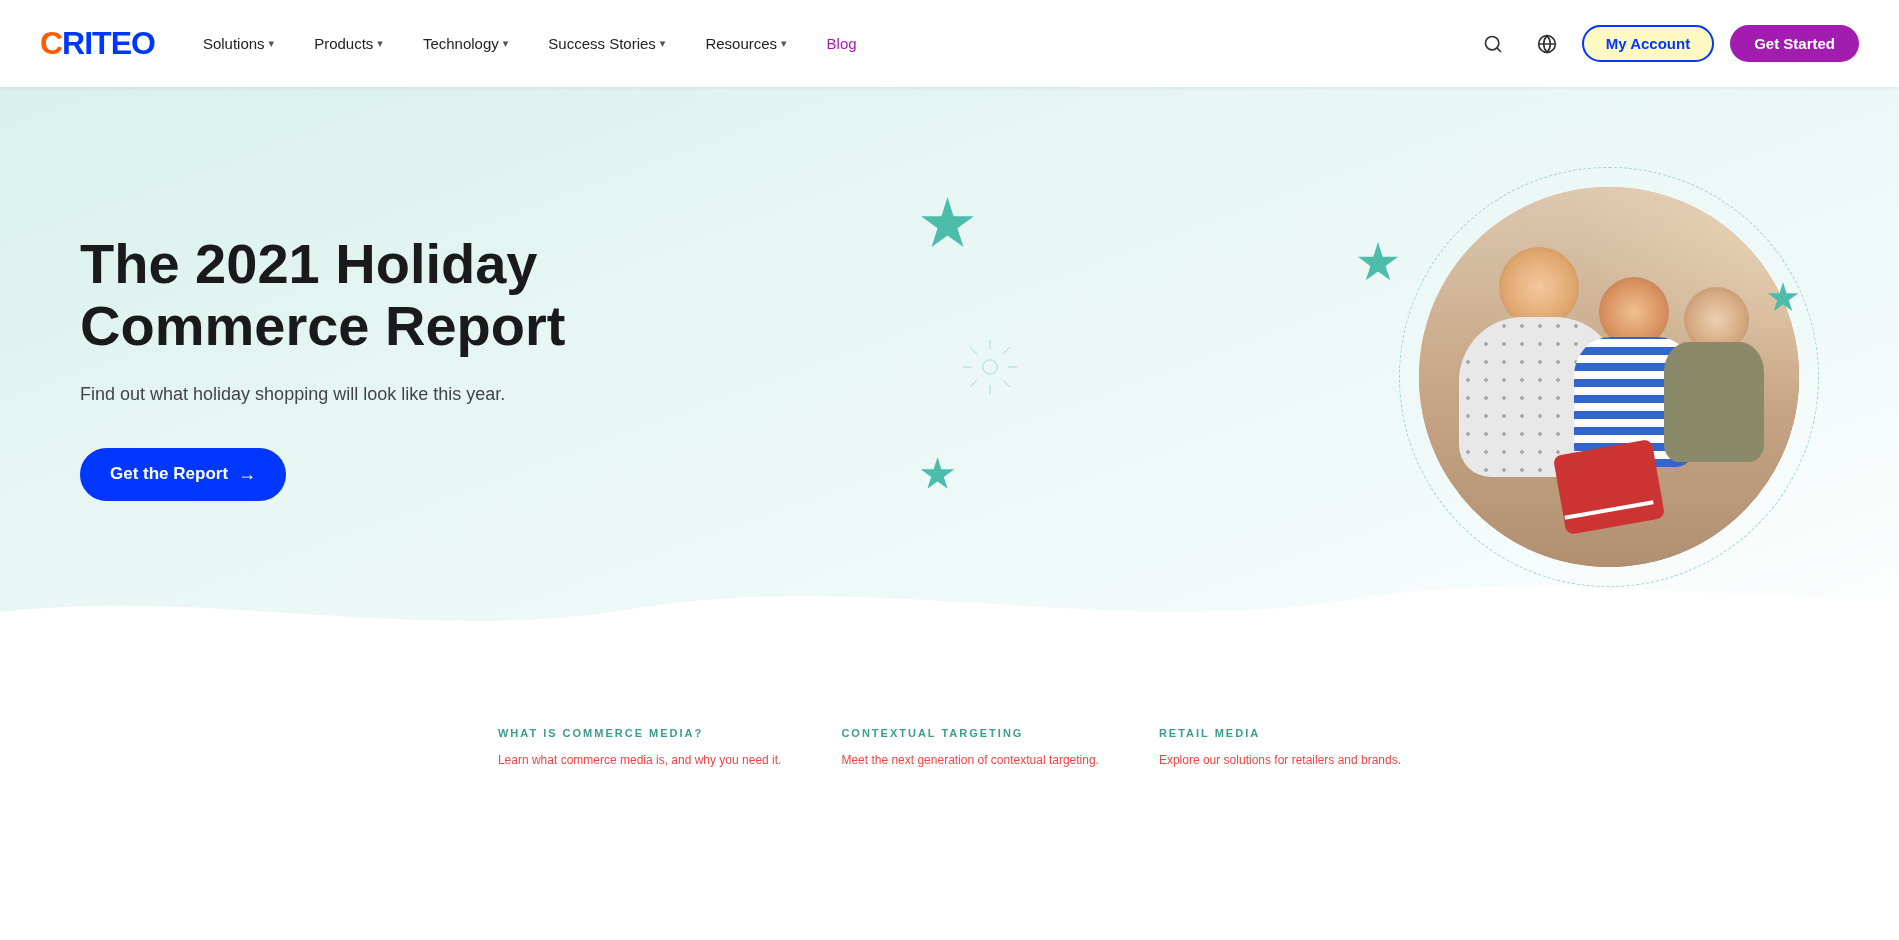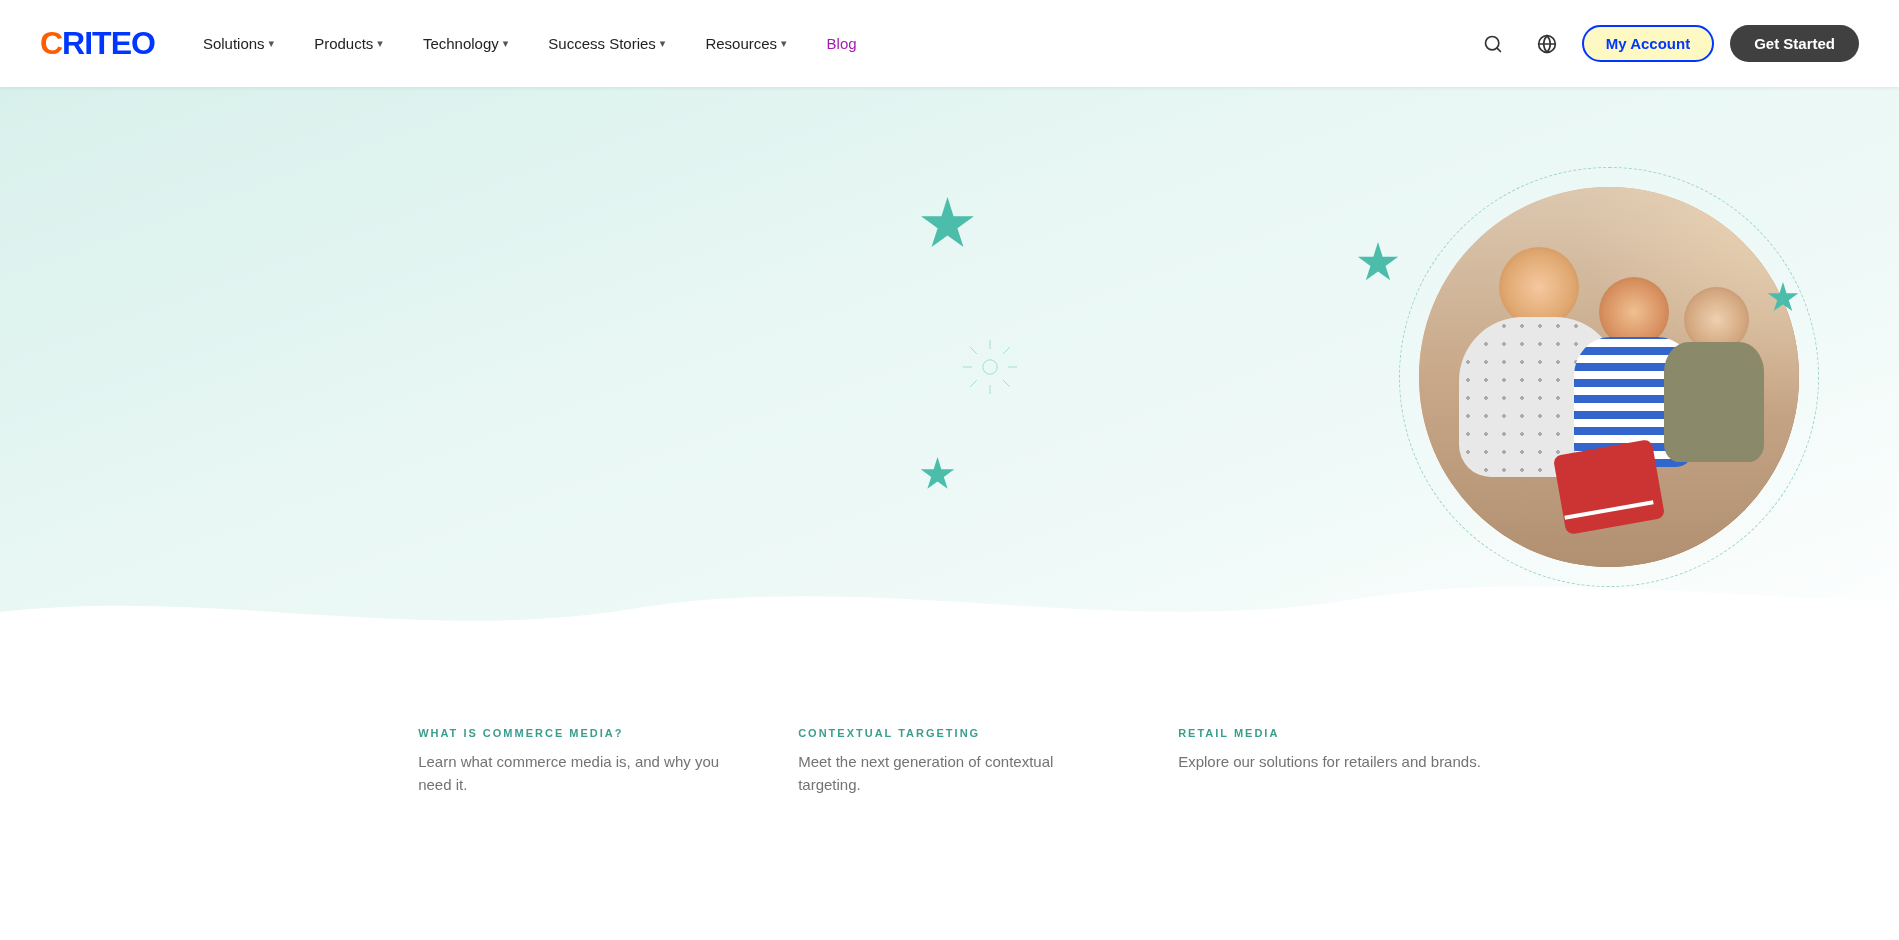--- a/index.html
+++ b/index.html
@@ -31,21 +31,21 @@
       width: 38px; height: 38px; display: flex; align-items: center; justify-content: center;
       cursor: pointer; color: #333; font-size: 18px;
     }
     .nav-my-account {
       border: 2px solid #0037ff; border-radius: 50px;
       padding: 8px 22px; font-size: 15px; font-weight: 600;
       color: #0037ff; cursor: pointer; background: #fef9c3;
       white-space: nowrap;
     }
     .nav-get-started {
-      background: #404040; border-radius: 50px;
+      background: #a21caf; border-radius: 50px;
       padding: 10px 24px; font-size: 15px; font-weight: 600;
       color: #fff; cursor: pointer; border: none;
       white-space: nowrap;
     }
 
     
     .hero {
       background: linear-gradient(160deg, #d8f0eb 0%, #e8f7f4 40%, #f0faf8 70%, #fff 100%);
       min-height: 580px;
       position: relative;
@@ -106,21 +106,21 @@
       display: flex;
       justify-content: center;
       gap: 60px;
     }
     .bottom-card { max-width: 320px; }
     .bottom-card-tag {
       font-size: 11px; font-weight: 700;
       letter-spacing: 2px; text-transform: uppercase;
       margin-bottom: 12px;
     }
-    .bottom-card-desc { font-size: 15px; color: #737373; line-height: 1.5; }
+    .bottom-card-desc { font-size: 12px; color: #ef4444; line-height: 1.5; }
 
     
     .wave-container {
       position: absolute;
       bottom: -2px; left: -5%; right: -5%;
       z-index: 1;
     }
   </style>
 </head>
 <body>
@@ -203,20 +203,28 @@
       <line x1="5" y1="50" x2="20" y2="50"></line>
       <line x1="80" y1="50" x2="95" y2="50"></line>
       <line x1="17" y1="17" x2="28" y2="28"></line>
       <line x1="72" y1="72" x2="83" y2="83"></line>
       <line x1="83" y1="17" x2="72" y2="28"></line>
       <line x1="28" y1="72" x2="17" y2="83"></line>
       <circle cx="50" cy="50" r="12" stroke="#4bbdaa" stroke-width="1.5"></circle>
     </svg>
   </div>
 
+  <div class="hero-content">
+    <h1 class="hero-title">The 2021 Holiday Commerce Report</h1>
+    <p class="hero-subtitle">Find out what holiday shopping will look like this year.</p>
+    <button class="hero-cta">
+      <span>Get the Report</span>
+      <span class="hero-cta-arrow">→</span>
+    </button>
+  </div>
 
   <div class="hero-image-area">
     <div style="position:relative; width:420px; height:420px;">
       <div class="decorative-circle-ring"></div>
       <div class="hero-circle" style="position:absolute; top:20px; left:20px;">
 
         <div style="width:100%; height:100%; position:relative; overflow:hidden;">
 
           <div style="position:absolute; inset:0; background: linear-gradient(180deg, #dcc8b0 0%, #c8a888 50%, #b09070 100%);"></div>
 

